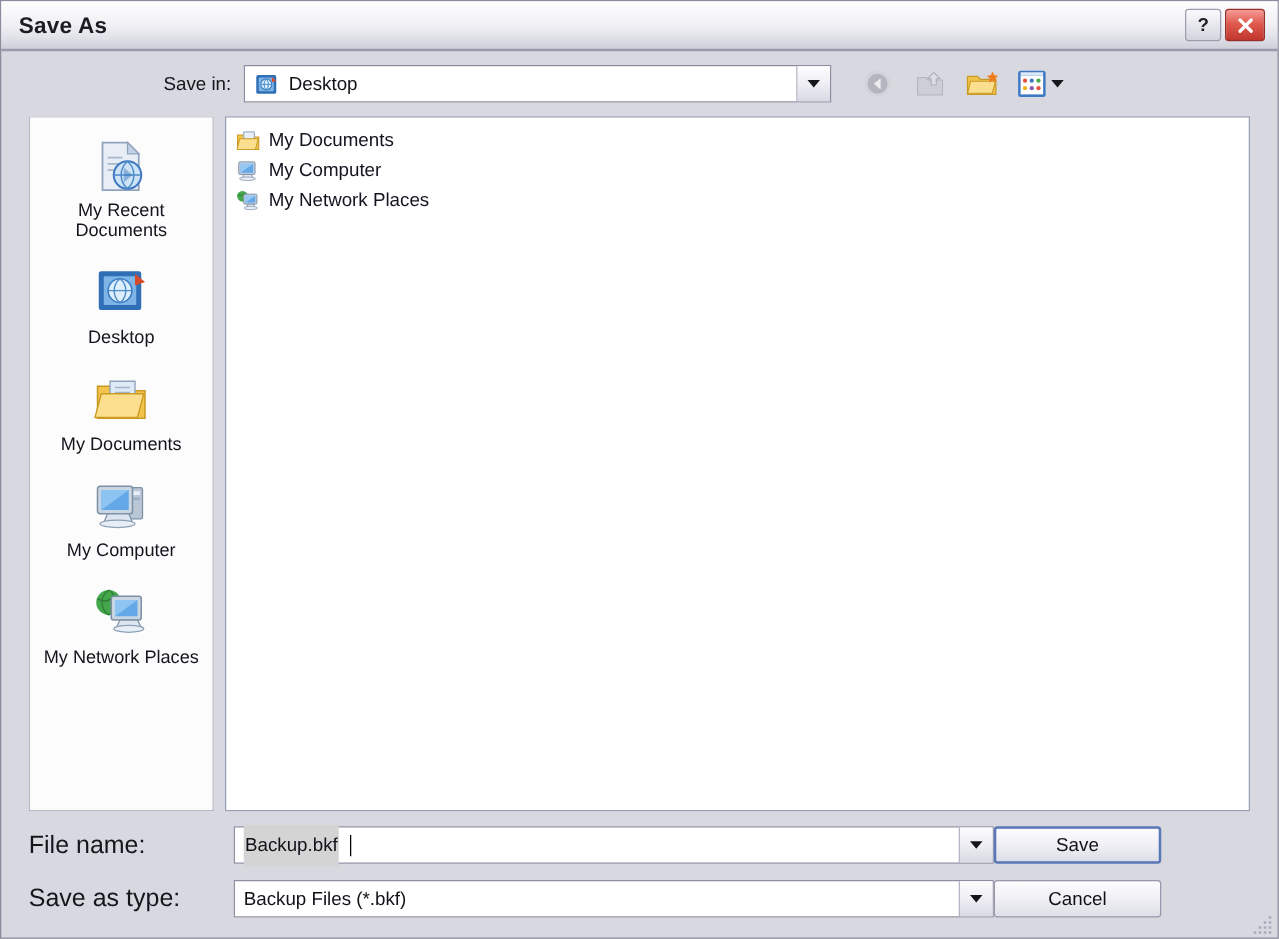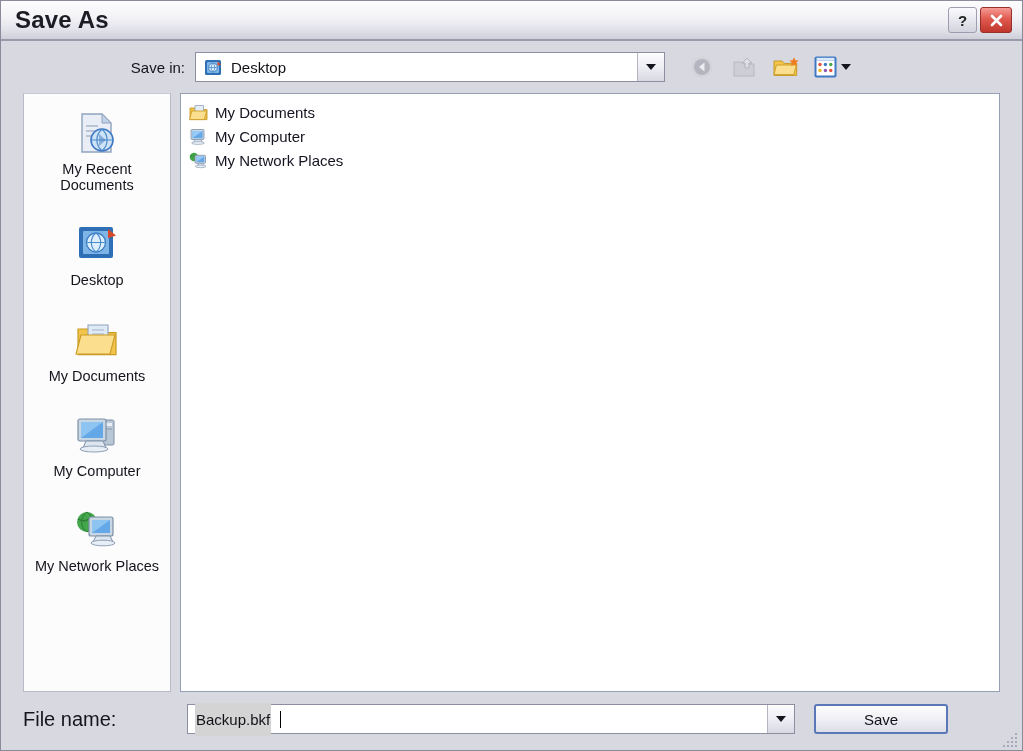--- a/index.html
+++ b/index.html
@@ -32,21 +32,21 @@
     height: 38px;
     flex: 0 0 38px;
     background: linear-gradient(to bottom, #fdfdfe 0%, #f2f2f6 45%, #e2e2ea 75%, #cfcfda 100%);
     border-bottom: 2px solid #9a9aab;
     display: flex;
     align-items: center;
     padding: 0 6px 0 14px;
     position: relative;
   }
   .title-text {
-    font-size: 24px;
+    font-size: 18px;
     font-weight: bold;
     color: #1c1c24;
     letter-spacing: 0.2px;
     flex: 1;
     user-select: none;
   }
   .title-buttons {
     display: flex;
     gap: 3px;
     align-items: center;
@@ -161,21 +161,21 @@
     width: 148px;
     flex: 0 0 148px;
     background: #fcfcfd;
     border: 1px solid #b9b9c8;
     border-top: 1px solid #c9c9d6;
     box-sizing: border-box;
     display: flex;
     flex-direction: column;
     align-items: center;
     padding-top: 14px;
-    gap: 26px;
+    gap: 16px;
   }
   .place-item {
     width: 132px;
     display: flex;
     flex-direction: column;
     align-items: center;
     cursor: pointer;
     user-select: none;
   }
   .place-icon { height: 50px; display:flex; align-items:center; justify-content:center; }
@@ -238,21 +238,20 @@
   }
   .caret {
     display: inline-block;
     width: 1px;
     height: 17px;
     background: #000;
     vertical-align: -3px;
     margin-left: 1px;
   }
   .action-btns {
-    margin-left: 19px;
     display: flex;
     flex-direction: column;
     gap: 0;
     border-radius: 12px;
   }
   .btn {
     width: 134px;
     height: 30px;
     font-size: 15px;
     color: #111118;
@@ -494,20 +493,34 @@
         </div>
         <div class="cb-arrow">
           <span class="chev"></span>
         </div>
       </div>
       <div class="action-btns">
         <div class="btn default">Save</div>
       </div>
     </div>
 
+    <div class="field-row">
+      <div class="field-label">Save as type:</div>
+      <div class="combo field-combo">
+        <div class="cb-text">
+          <span>Backup Files (*.bkf)</span>
+        </div>
+        <div class="cb-arrow">
+          <span class="chev"></span>
+        </div>
+      </div>
+      <div class="action-btns">
+        <div class="btn">Cancel</div>
+      </div>
+    </div>
 
   </div>
 
   <div class="grip">
     <i style="left:12px;top:2px"></i>
       <i style="left:8px;top:6px"></i>
       <i style="left:12px;top:6px"></i>
     <i style="left:4px;top:10px"></i>
       <i style="left:8px;top:10px"></i>
       <i style="left:12px;top:10px"></i>

